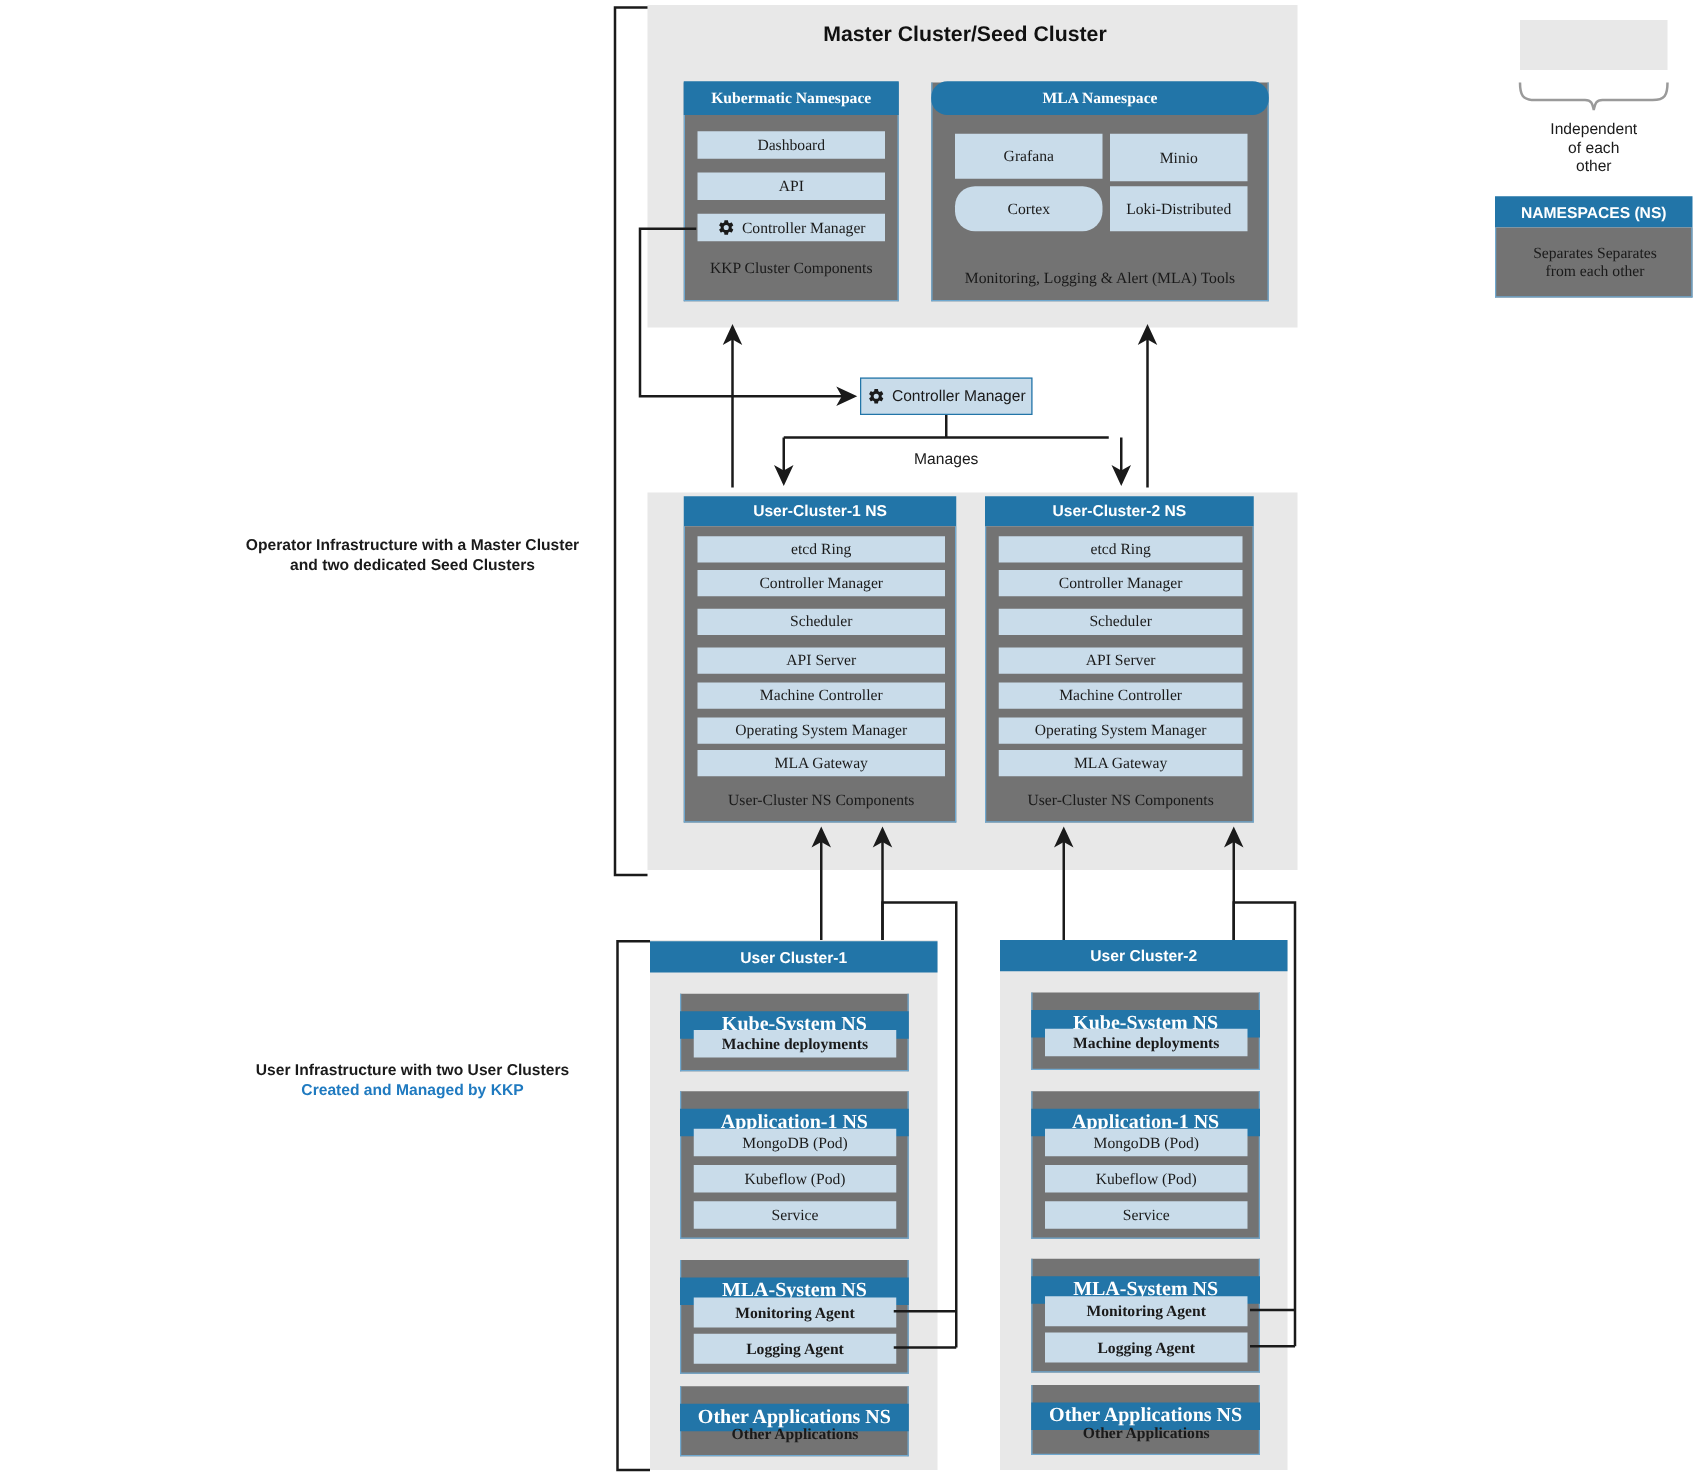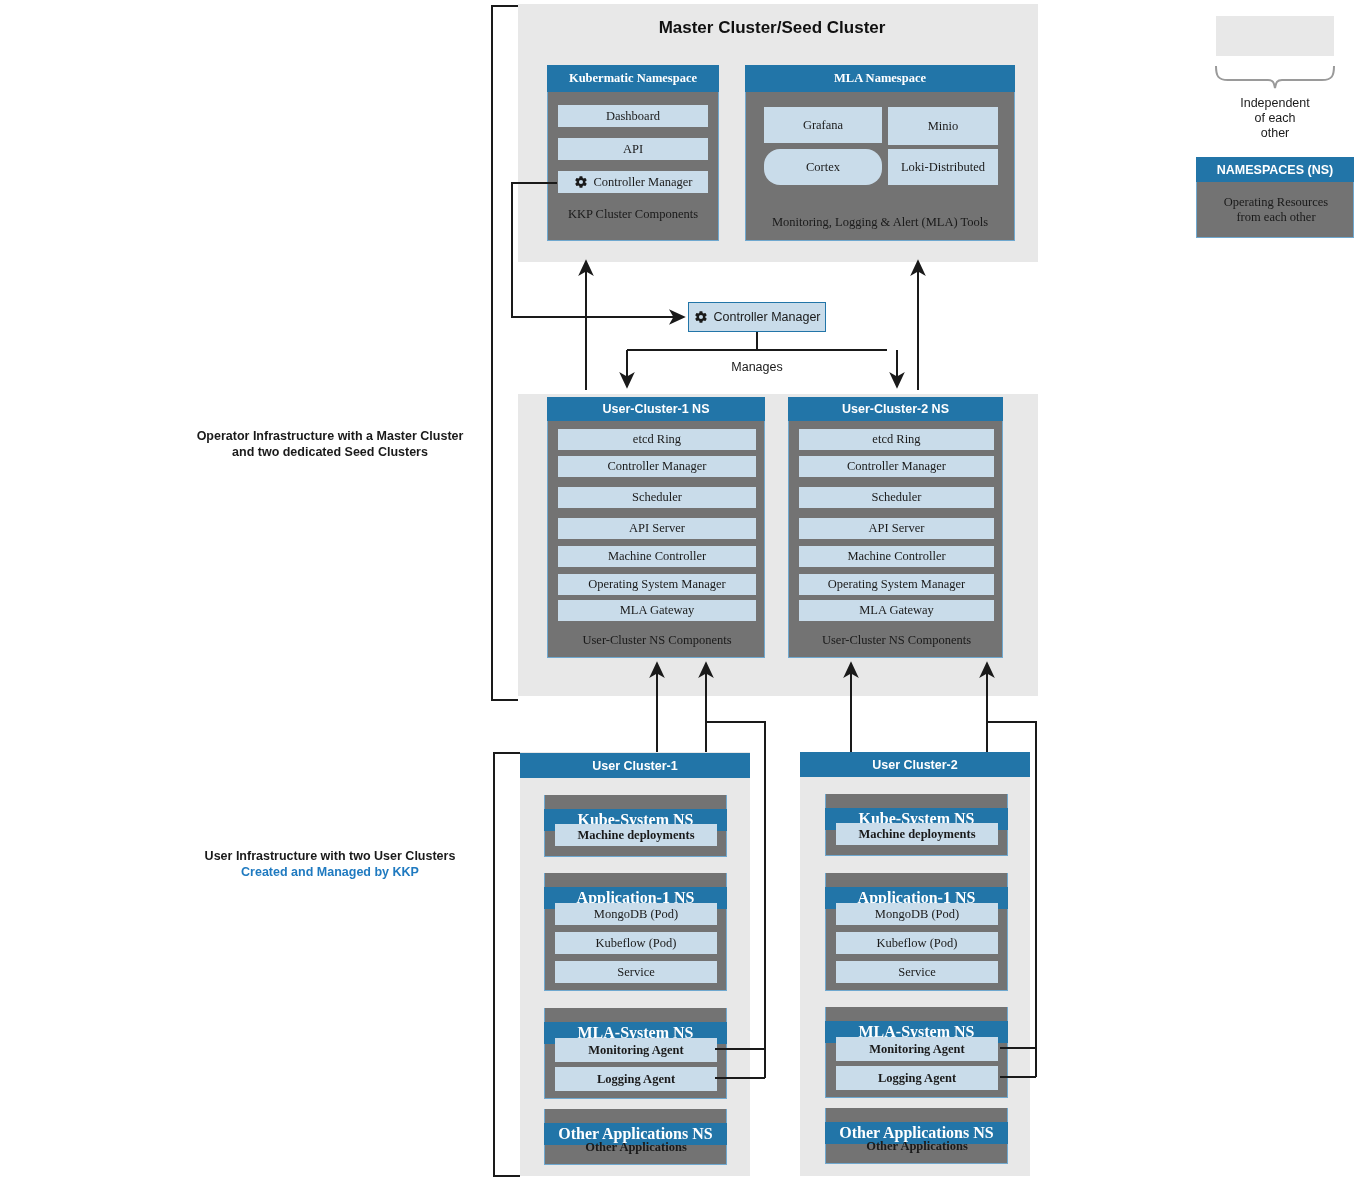--- a/index.html
+++ b/index.html
@@ -73,21 +73,21 @@
         <svg viewBox="0 0 24 24" width="14" height="14">
             <path fill="#1a1a1a" d="M19.4 13a7.6 7.6 0 0 0 .05-1 7.6 7.6 0 0 0-.06-1l2.1-1.6a.5.5 0 0 0 .12-.64l-2-3.46a.5.5 0 0 0-.6-.22l-2.49 1a7.3 7.3 0 0 0-1.7-1l-.38-2.65A.5.5 0 0 0 13.95 2h-4a.5.5 0 0 0-.5.42l-.37 2.65c-.61.25-1.18.58-1.7 1l-2.5-1a.5.5 0 0 0-.6.22l-2 3.46a.5.5 0 0 0 .13.64L4.5 11a7.9 7.9 0 0 0 0 2l-2.1 1.6a.5.5 0 0 0-.12.64l2 3.46c.12.22.38.3.6.22l2.5-1c.52.42 1.09.75 1.7 1l.37 2.65c.04.24.25.42.5.42h4c.25 0 .46-.18.5-.42l.38-2.65c.6-.25 1.17-.58 1.7-1l2.48 1c.23.08.49 0 .61-.22l2-3.46a.5.5 0 0 0-.12-.64L19.4 13zM11.95 15.5a3.5 3.5 0 1 1 0-7 3.5 3.5 0 0 1 0 7z"></path>
           </svg>
       </span>
       <span>Controller Manager</span>
     </div>
     <div class="abs caption" style="left:6px;top:138px;width:158px;height:20px;">KKP Cluster Components</div>
   </div>
 
   <div class="abs panel" style="left:745px;top:66px;width:270px;height:175px;border-top:none;">
-    <div class="abs hdr" style="left:-1px;top:-1px;width:270px;height:27px;">MLA Namespace</div>
+    <div class="abs hdr" style="left:-1px;top:-1px;width:270px;height:27px;border-radius:13px;">MLA Namespace</div>
     <div class="abs item" style="left:18px;top:41px;width:118px;height:36px;">Grafana</div>
     <div class="abs item" style="left:142px;top:41px;width:110px;height:38px;">Minio</div>
     <div class="abs item" style="left:18px;top:83px;width:118px;height:36px;border-radius:16px;">Cortex</div>
     <div class="abs item" style="left:142px;top:83px;width:110px;height:36px;">Loki-Distributed</div>
     <div class="abs caption" style="left:8px;top:146px;width:252px;height:20px;">Monitoring, Logging &amp; Alert (MLA) Tools</div>
   </div>
 
   <div class="abs cm-box" style="left:688px;top:302px;width:138px;height:30px;">
     <span class="gear">
       <svg viewBox="0 0 24 24" width="14" height="14">
@@ -186,21 +186,21 @@
   <div class="abs legend-swatch" style="left:1216px;top:16px;width:118px;height:40px;"></div>
   <div class="abs legend-text" style="left:1205px;top:96px;width:140px;">
     <div>Independent</div>
     <div>of each</div>
     <div>other</div>
   </div>
 
   <div class="abs hdr" style="left:1196px;top:157px;width:158px;height:25px;">NAMESPACES (NS)</div>
   <div class="abs panel" style="left:1196px;top:182px;width:158px;height:56px;border-top:none;">
     <div class="abs legend-text" style="left:6px;top:13px;width:146px;">
-      <div>Operating Resources</div>
+      <div>Separates Separates</div>
       <div>from each other</div>
     </div>
   </div>
 
   <svg class="lines" viewBox="0 0 1356 1184">
     <defs>
       <marker id="arrowhead" markerWidth="9" markerHeight="9" refX="7" refY="4.5" orient="auto" markerUnits="strokeWidth">
         <path d="M0,0.6 L8.4,4.5 L0,8.4 L2.2,4.5 Z" fill="#1a1a1a"></path>
       </marker>
     </defs>

